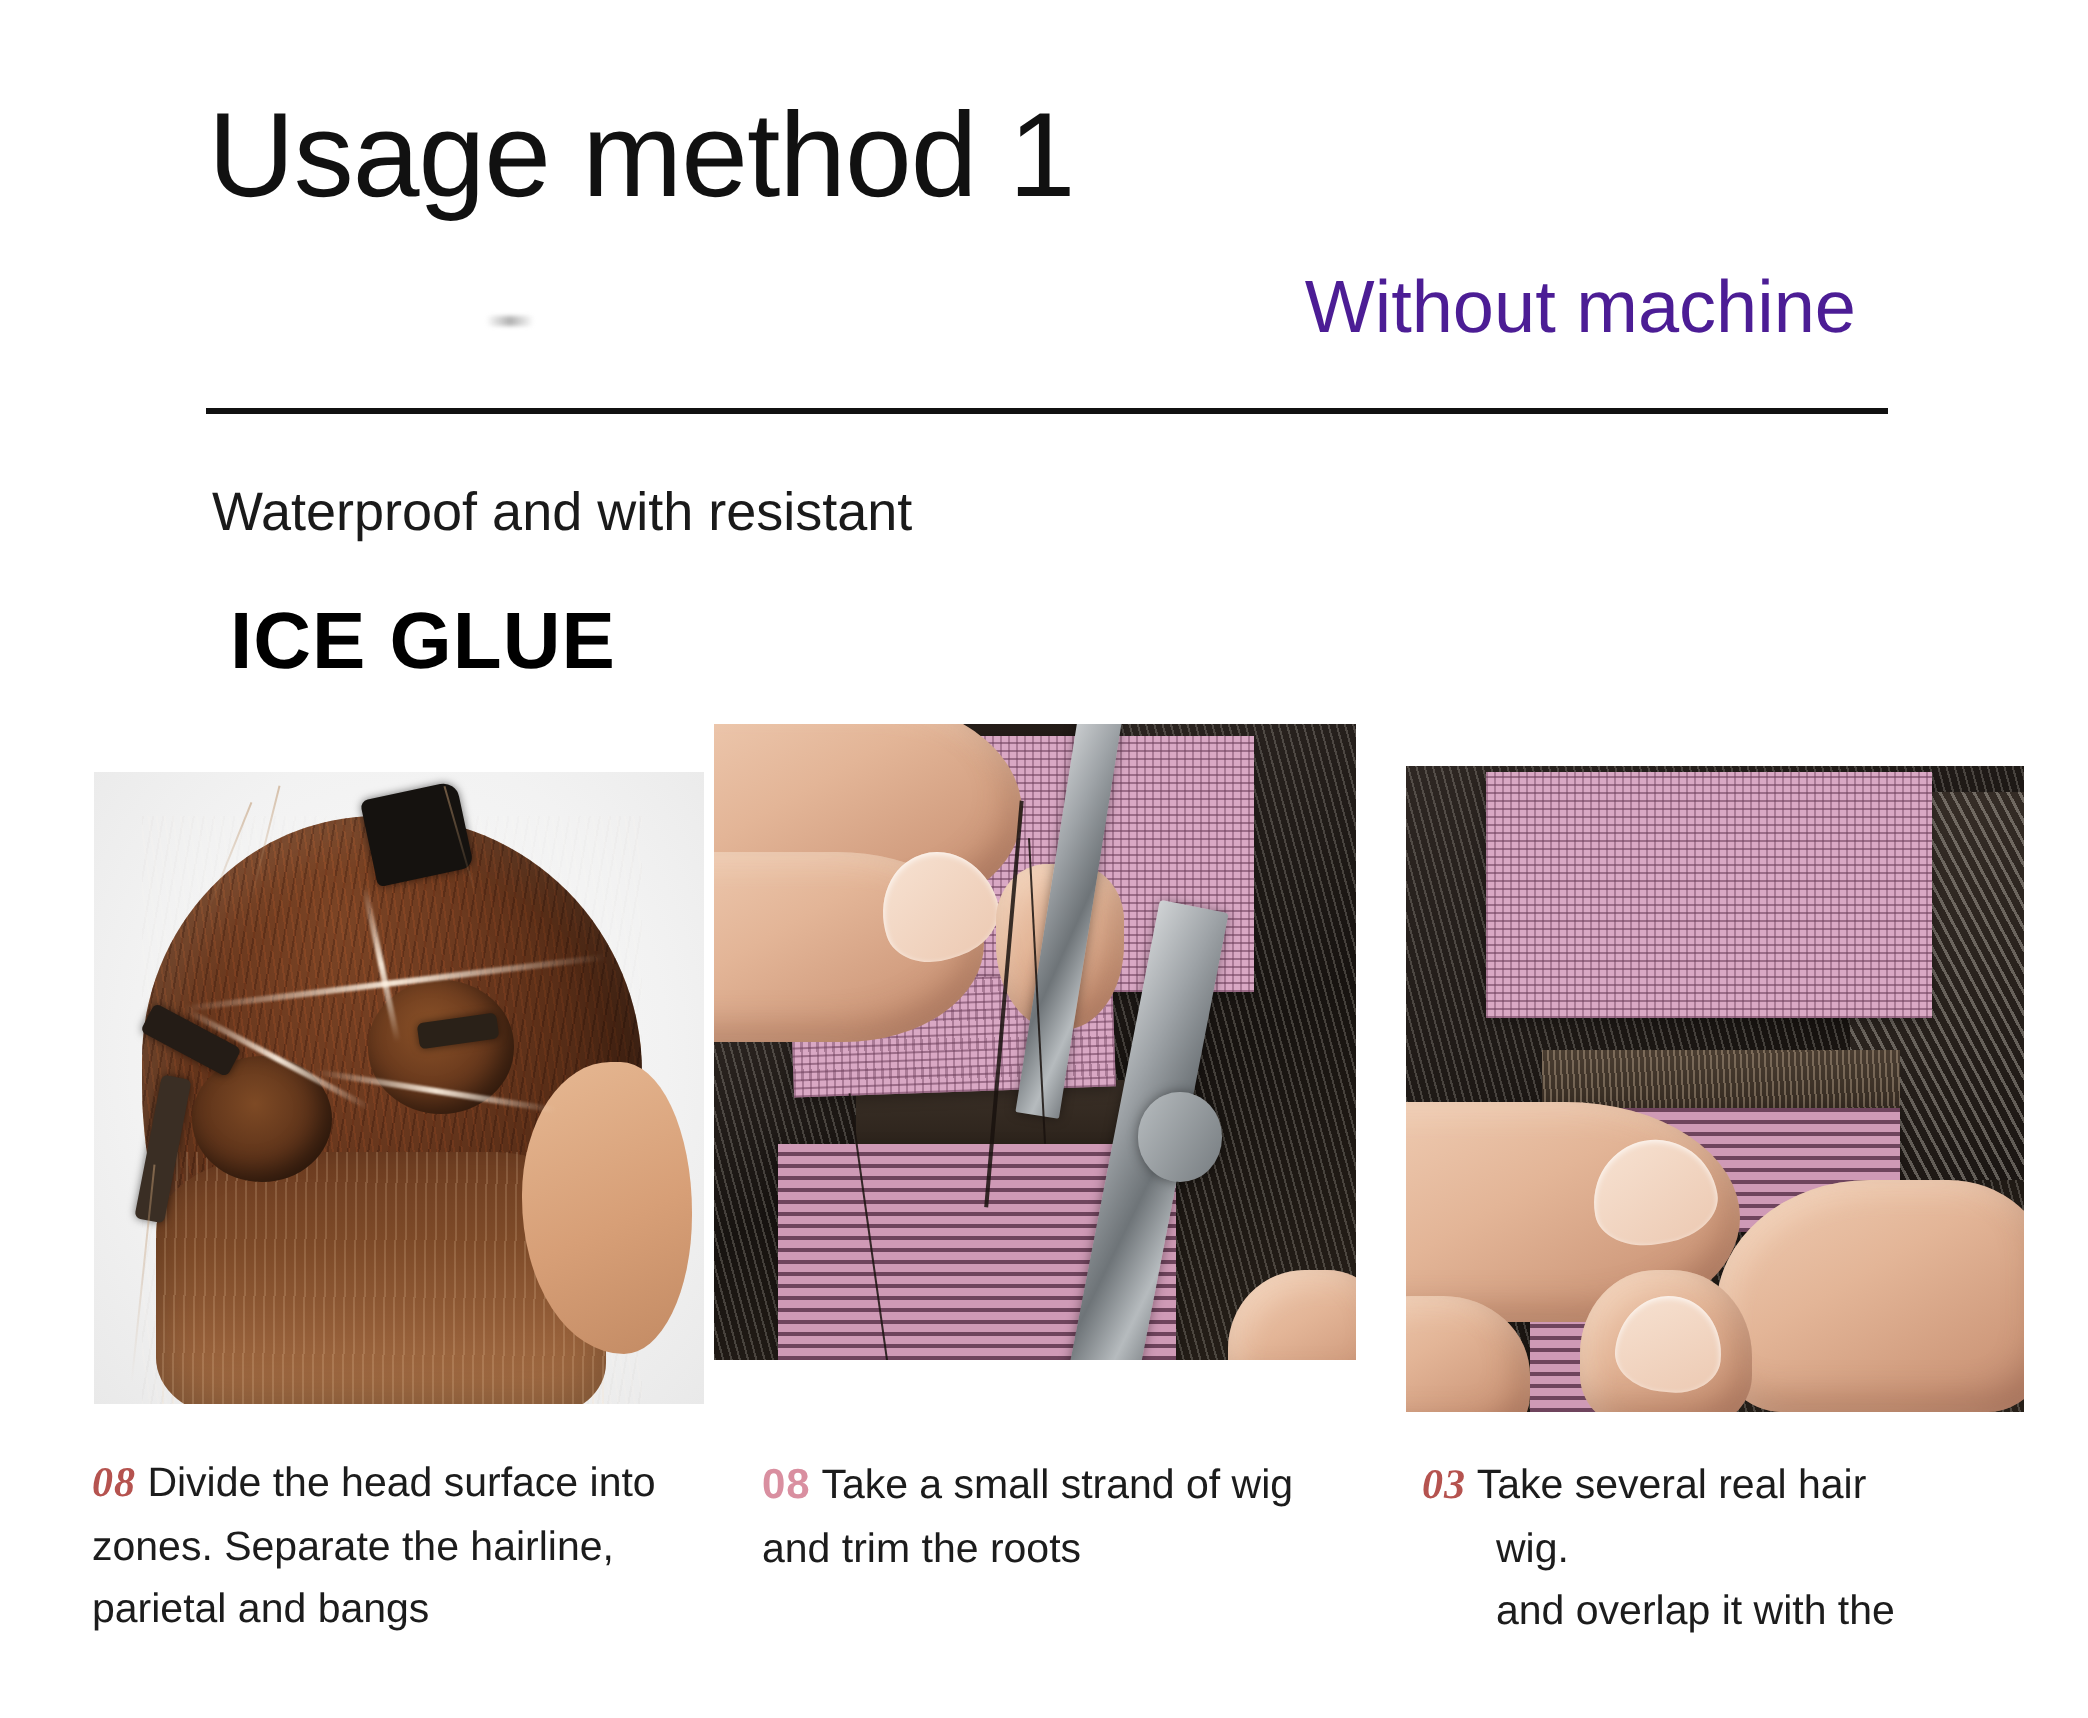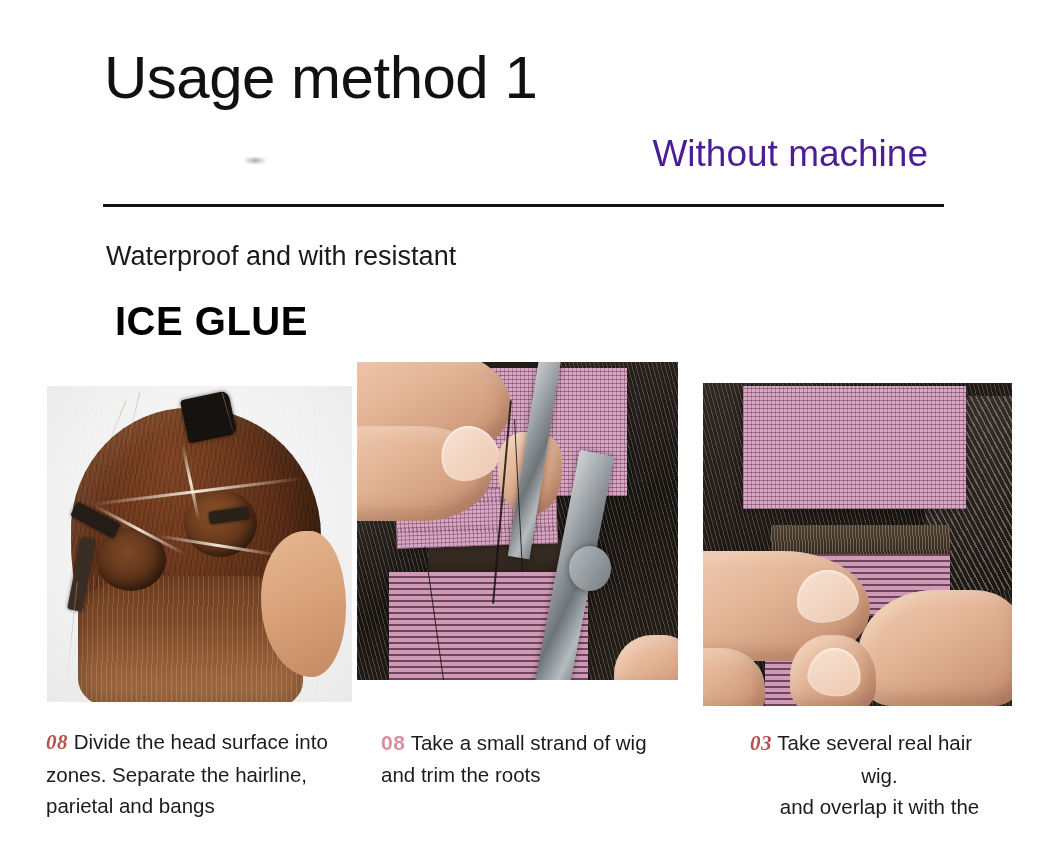--- a/index.html
+++ b/index.html
@@ -242,21 +242,21 @@
     font-family: "Liberation Serif", serif;
     font-style: italic;
     font-weight: bold;
     color: #b5534f;
     font-size: 21px;
     letter-spacing: .5px;
   }
   #caption-1 { left: 46px; top: 726px; width: 318px; }
   #caption-2 { left: 381px; top: 727px; width: 296px; }
   #caption-2 .num { color: #d98fa0; font-style: normal; font-family: "Liberation Sans", sans-serif; }
-  #caption-3 { left: 711px; top: 727px; width: 300px; text-align: center; }
+  #caption-3 { left: 711px; top: 727px; width: 300px; }
   #caption-3 .ind { display:block; padding-left: 37px; }
 </style>
 </head>
 <body>
 
 <div id="page">
 
   <div class="title-main">Usage method 1</div>
   <div class="title-sub">Without machine</div>
   <div class="smudge"></div>

